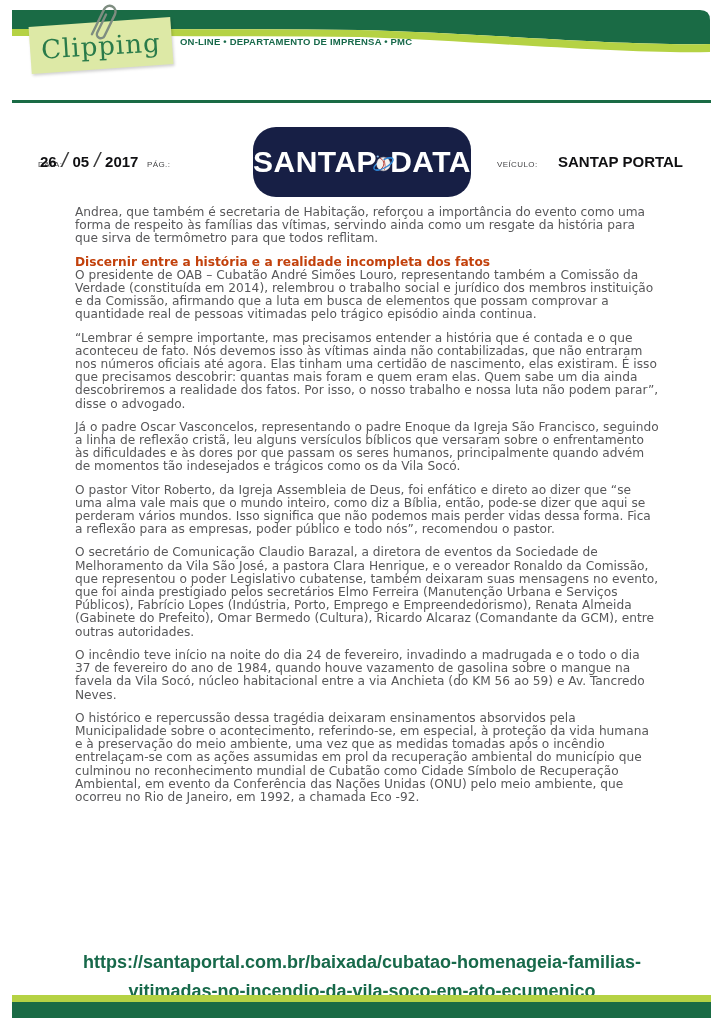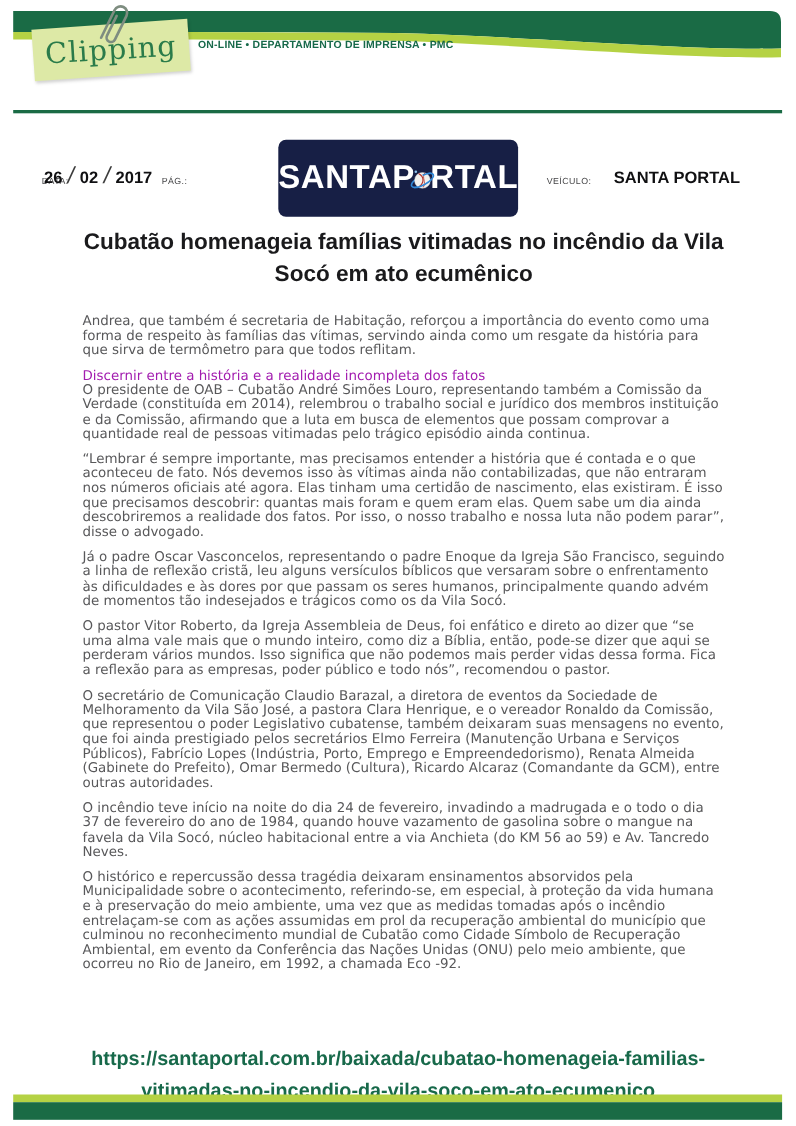--- a/index.html
+++ b/index.html
@@ -30,38 +30,38 @@
   .meta-row{position:absolute;top:72px;left:0;width:724px;height:30px;font-family:"Liberation Sans",sans-serif;}
   .meta-label{position:absolute;font-size:8px;color:#454547;letter-spacing:.4px;top:88px;padding-left:20px;}
   .meta-value{position:absolute;font-size:15px;font-weight:bold;color:#101012;top:81px;}
   .date-group{position:absolute;left:40px;top:76px;display:flex;align-items:flex-start;}
   .date-num{font-size:15px;font-weight:bold;color:#101012;margin-top:5px;}
   .date-slash{font-size:21px;font-weight:300;color:#3c3c3c;margin:0 5px;font-style:italic;}
   .meta-rule{position:absolute;top:100px;left:12px;width:699px;height:3px;background:#1a6b45;}
   
   .logo{
     position:absolute;top:127px;left:50%;transform:translateX(-50%);
-    width:218px;height:70px;background:#171f45;border-radius:7px;
+    width:218px;height:70px;background:#171f45;border-radius:23px;
     display:flex;align-items:center;justify-content:center;
   }
   .logo-text{
     font-family:"Liberation Sans",sans-serif;font-weight:bold;
     font-size:30px;color:#ffffff;letter-spacing:.5px;
   }
   .logo-globe{margin:0 -5px;position:relative;top:2px;}
   
   .article{position:absolute;top:206px;left:75px;width:584px;}
   .article-title{
     font-family:"Liberation Sans",sans-serif;
     font-size:20.5px;font-weight:bold;color:#1a1a1c;
     text-align:center;line-height:1.4;margin:0 0 22px -17px;width:618px;
   }
   .block{margin:0 0 10px 0;}
   .block-heading{
-    font-size:12.2px;font-weight:normal;color:#a21caf;line-height:13.2px;margin:0;
+    font-size:12.2px;font-weight:bold;color:#c2410c;line-height:13.2px;margin:0;
   }
   .block-heading:empty{display:none;}
   .block-text{
     font-size:12.2px;color:#58585a;line-height:13.2px;margin:0;
   }
   
   .footer-url{
     position:absolute;top:948px;left:62px;width:600px;text-align:center;
     font-family:"Liberation Sans",sans-serif;
     font-size:18px;font-weight:bold;color:#17694a;line-height:1.6;
@@ -87,46 +87,45 @@
     <path d="M8 38 V10 a6 6 0 0 1 12 0 v24 a4 4 0 0 1 -8 0 V14" fill="none" stroke="#7e8d80" stroke-width="2.4" stroke-linecap="round"></path>
   </svg>
 
   <div class="band-title">ON-LINE • DEPARTAMENTO DE IMPRENSA • PMC</div>
 
   <div class="meta-row">
     <span class="meta-label" style="left:18px">DATA:</span>
     <span class="date-group">
       <span class="date-num">26</span>
       <span class="date-slash">/</span>
-      <span class="date-num">02</span>
+      <span class="date-num">05</span>
       <span class="date-slash">/</span>
       <span class="date-num">2017</span>
     </span>
     <span class="meta-label" style="left:127px">PÁG.:</span>
     <span class="meta-label" style="left:300px">EDITORIA:</span>
     <span class="meta-label" style="left:477px">VEÍCULO:</span>
-    <span class="meta-value" style="left:558px">SANTA PORTAL</span>
+    <span class="meta-value" style="left:558px">SANTAP PORTAL</span>
   </div>
   <div class="meta-rule"></div>
 
   <div class="logo">
     <span class="logo-text">SANTAP</span>
     <svg class="logo-globe" width="52" height="52" viewBox="0 0 52 52" xmlns="http://www.w3.org/2000/svg">
       <ellipse cx="26" cy="26" rx="24" ry="9" fill="none" stroke="#2f86d6" stroke-width="3" transform="rotate(-28 26 26)"></ellipse>
       <circle cx="26" cy="26" r="15.5" fill="#f2f1ee" stroke="#d9d8d4" stroke-width="0.8"></circle>
       <path d="M19 13 C30 19 29 31 20 38" fill="none" stroke="#b5332a" stroke-width="2.2" stroke-linecap="round"></path>
       <path d="M30 12 C24 21 34 29 28 39" fill="none" stroke="#b5332a" stroke-width="1.6" stroke-linecap="round"></path>
       <ellipse cx="26" cy="26" rx="24" ry="9" fill="none" stroke="#2f86d6" stroke-width="3" transform="rotate(-28 26 26)" stroke-dasharray="40 36" stroke-dashoffset="-10"></ellipse>
       <circle cx="13" cy="9" r="2.5" fill="#8fc4ef"></circle>
     </svg>
-    <span class="logo-text">RTAL</span>
+    <span class="logo-text">DATA</span>
   </div>
 
   <div class="article">
-    <h1 class="article-title">Cubatão homenageia famílias vitimadas no incêndio da Vila Socó em ato ecumênico</h1>
 
     <div class="block">
 
       <p class="block-text">Andrea, que também é secretaria de Habitação, reforçou a importância do evento como uma forma de respeito às famílias das vítimas, servindo ainda como um resgate da história para que sirva de termômetro para que todos reflitam.</p>
     </div>
     <div class="block">
       <h3 class="block-heading">Discernir entre a história e a realidade incompleta dos fatos</h3>
       <p class="block-text">O presidente de OAB – Cubatão André Simões Louro, representando também a Comissão da Verdade (constituída em 2014), relembrou o trabalho social e jurídico dos membros instituição e da Comissão, afirmando que a luta em busca de elementos que possam comprovar a quantidade real de pessoas vitimadas pelo trágico episódio ainda continua.</p>
     </div>
     <div class="block">

